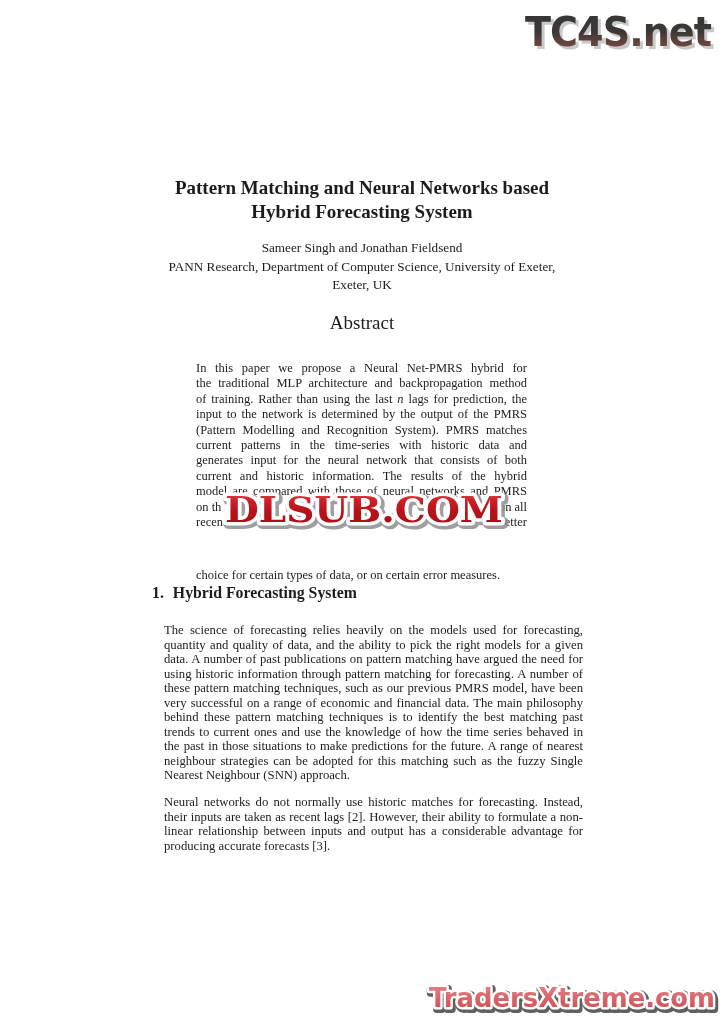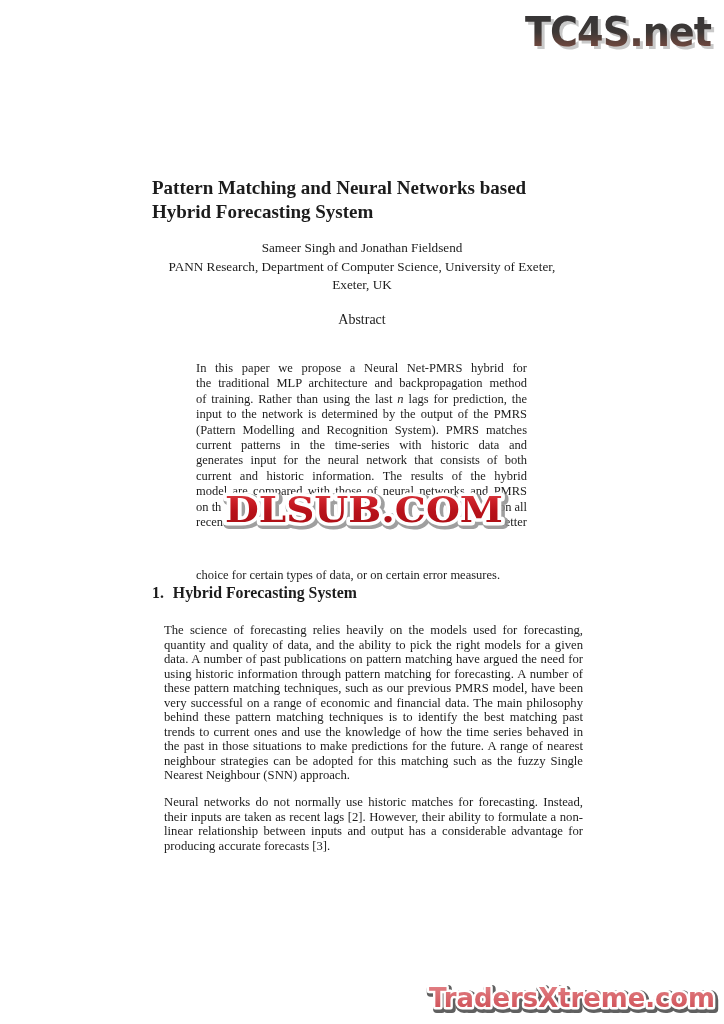--- a/index.html
+++ b/index.html
@@ -15,30 +15,30 @@
   
   .wm-top{position:absolute;top:3px;right:4px;width:200px;height:54px;}
   .wm-center{position:absolute;left:214px;top:484px;width:300px;height:52px;}
   .wm-bottom{position:absolute;left:422px;top:976px;width:300px;height:46px;}
   svg text{font-family:"DejaVu Sans", sans-serif;font-weight:bold;}
   svg .slab{font-family:"DejaVu Serif", serif;}
   
   .title{
     position:absolute;left:152px;top:176px;width:420px;
     font-size:19px;font-weight:bold;line-height:24px;
-    text-align:left;white-space:pre-line;
+    text-align:center;white-space:pre-line;
   }
   .byline{
     position:absolute;left:132px;top:239px;width:460px;
     font-size:13.2px;line-height:18.6px;
     text-align:center;white-space:pre-line;
   }
   .abstract-heading{
     position:absolute;left:152px;top:312px;width:420px;
-    font-size:14px;text-align:center;
+    font-size:19px;text-align:center;
   }
   .abstract{
     position:absolute;left:196px;top:361px;width:331px;
     font-size:12.5px;line-height:15.4px;
   }
   .abs-line{
     height:15.4px;overflow:hidden;
     text-align:justify;text-align-last:justify;
   }
   .abs-line.last{text-align-last:left;margin-top:38px;}

